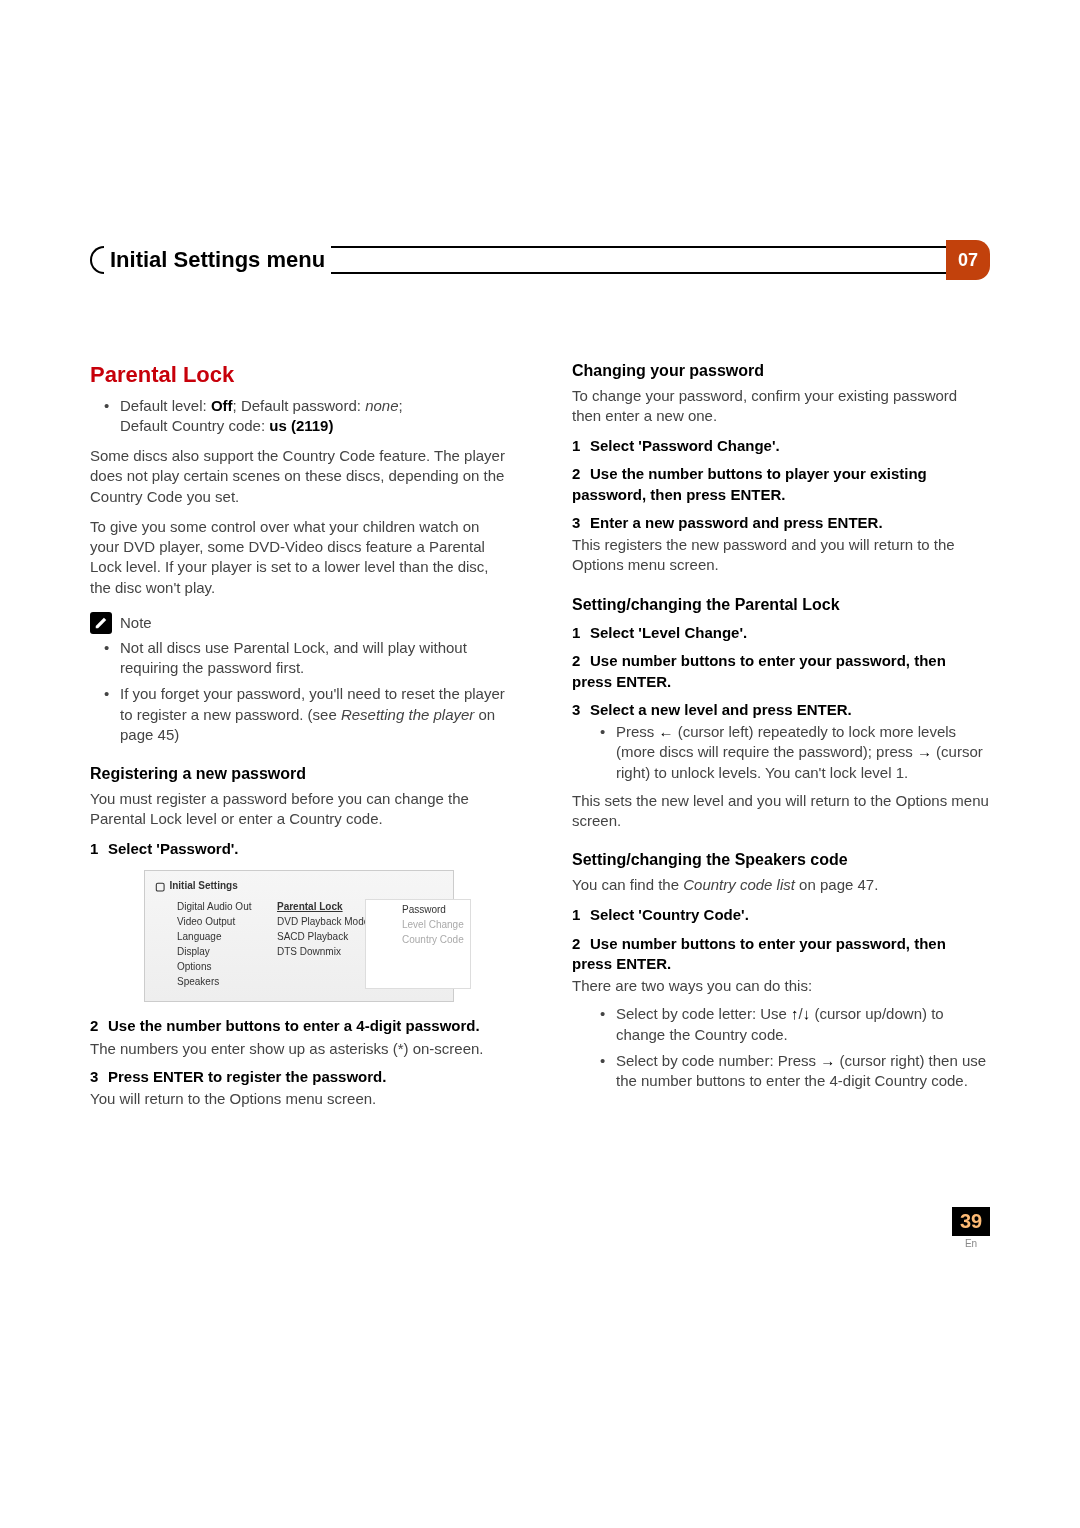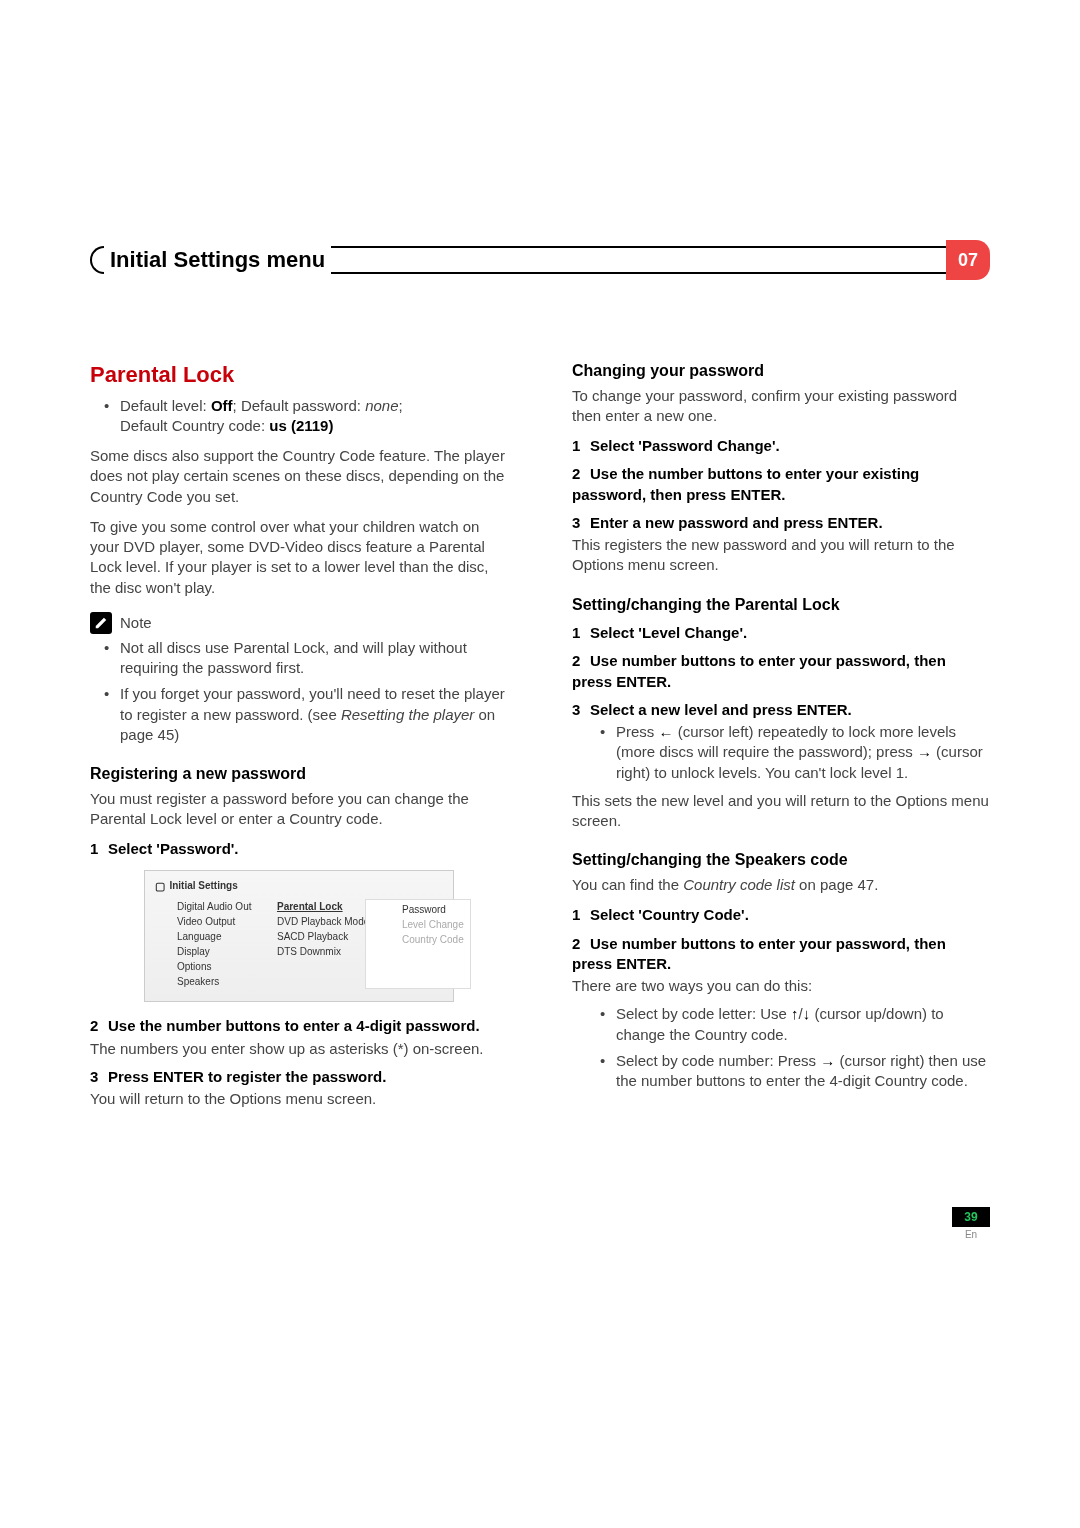--- a/index.html
+++ b/index.html
@@ -39,21 +39,21 @@
     flex: 1;
     height: 24px;
     border-top: 2px solid #000;
     border-bottom: 2px solid #000;
     position: relative;
     top: 0;
   }
   .header-cap-right {
     width: 44px;
     height: 40px;
-    background: #ef4444;
+    background: #c2410c;
     border-radius: 0 14px 14px 0;
     color: #fff;
     display: flex;
     align-items: center;
     justify-content: center;
     font-weight: bold;
     font-size: 18px;
   }
 
   .columns {
@@ -181,23 +181,23 @@
     margin-top: 90px;
     display: flex;
     justify-content: flex-end;
   }
   .page-badge {
     width: 38px;
     text-align: center;
   }
   .page-num {
     background: #000;
-    color: #22c55e;
-    font-weight: bold;
-    font-size: 12px;
+    color: #fdba74;
+    font-weight: bold;
+    font-size: 20px;
     padding: 3px 0;
   }
   .page-lang {
     font-size: 10px;
     color: #888;
     padding-top: 2px;
   }
 
   .arrow { font-family: Arial, sans-serif; }
 </style>
@@ -282,21 +282,21 @@
       <p class="step-desc">The numbers you enter show up as asterisks (*) on-screen.</p>
 
       <div class="step"><span class="num">3</span><span class="txt">Press ENTER to register the password.</span></div>
       <p class="step-desc">You will return to the Options menu screen.</p>
     </div>
 
     <div class="col">
       <h3 class="sub" style="margin-top:0">Changing your password</h3>
       <p>To change your password, confirm your existing password then enter a new one.</p>
       <div class="step"><span class="num">1</span><span class="txt">Select 'Password Change'.</span></div>
-      <div class="step"><span class="num">2</span><span class="txt">Use the number buttons to enter your existing password, then press ENTER.</span></div>
+      <div class="step"><span class="num">2</span><span class="txt">Use the number buttons to player your existing password, then press ENTER.</span></div>
       <div class="step"><span class="num">3</span><span class="txt">Enter a new password and press ENTER.</span></div>
       <p class="step-desc">This registers the new password and you will return to the Options menu screen.</p>
 
       <h3 class="sub">Setting/changing the Parental Lock</h3>
       <div class="step"><span class="num">1</span><span class="txt">Select 'Level Change'.</span></div>
       <div class="step"><span class="num">2</span><span class="txt">Use number buttons to enter your password, then press ENTER.</span></div>
       <div class="step"><span class="num">3</span><span class="txt">Select a new level and press ENTER.</span></div>
       <ul class="sub-bullets">
         <li>
           <span>Press </span><span class="arrow b">←</span><span> (cursor left) repeatedly to lock more levels (more discs will require the password); press </span><span class="arrow b">→</span><span> (cursor right) to unlock levels. You can't lock level 1.</span>

